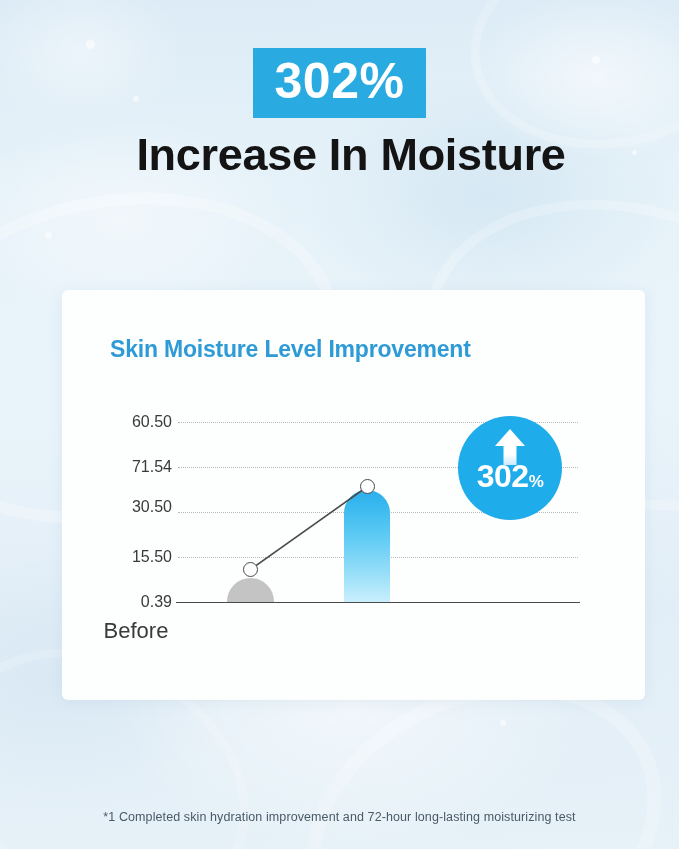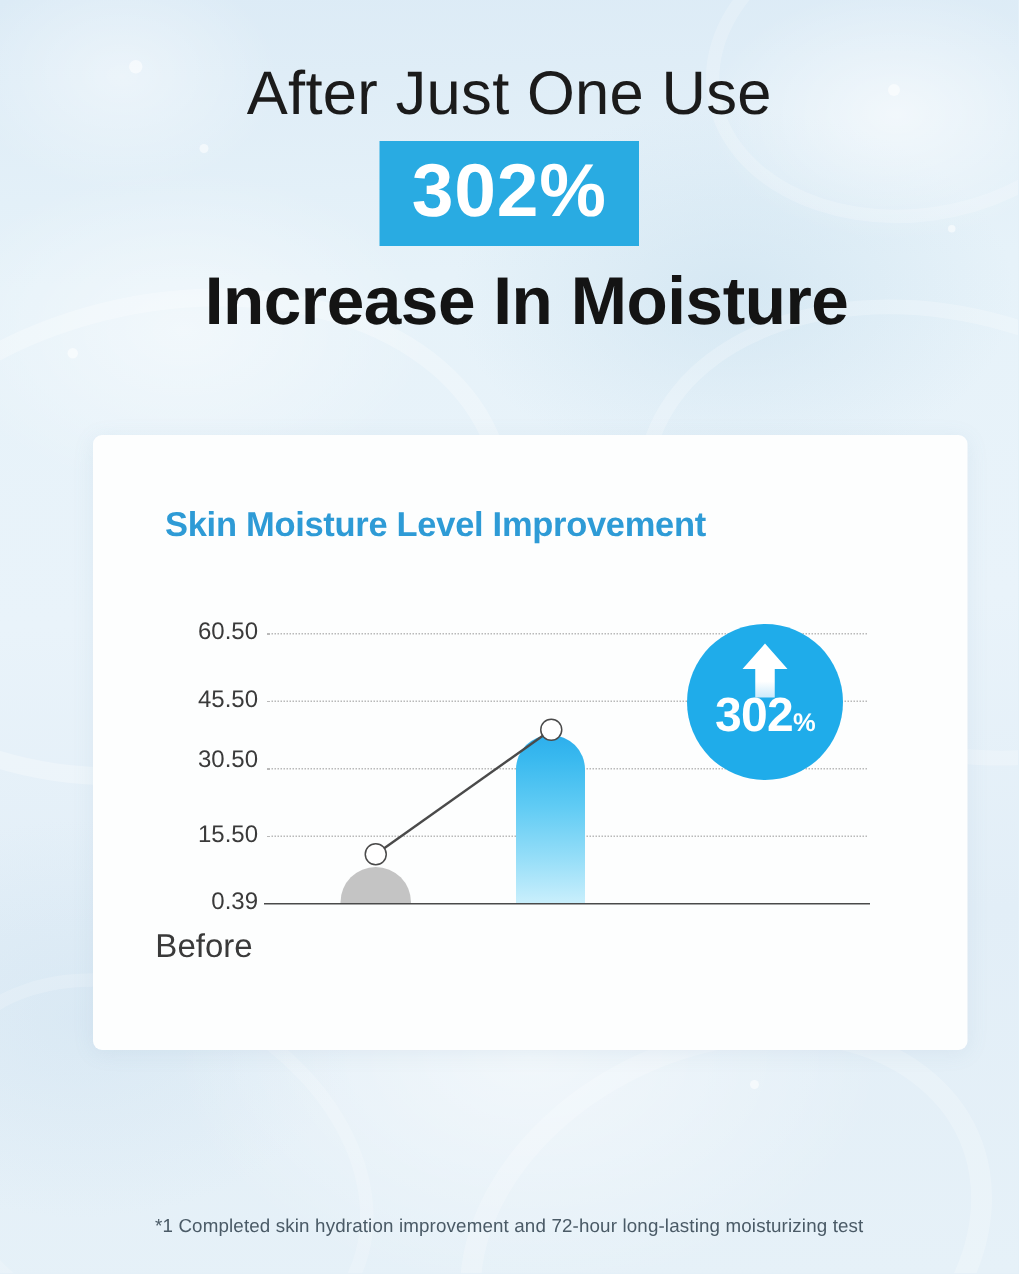--- a/index.html
+++ b/index.html
@@ -280,35 +280,34 @@
   <div class="swirl swirl-d"></div>
   <div class="swirl swirl-e"></div>
   <div class="droplet" style="left:86px;top:40px;width:9px;height:9px;"></div>
   <div class="droplet" style="left:133px;top:96px;width:6px;height:6px;"></div>
   <div class="droplet" style="left:592px;top:56px;width:8px;height:8px;"></div>
   <div class="droplet" style="left:632px;top:150px;width:5px;height:5px;"></div>
   <div class="droplet" style="left:45px;top:232px;width:7px;height:7px;"></div>
   <div class="droplet" style="left:500px;top:720px;width:6px;height:6px;"></div>
 
   <div class="headline">
-    <div class="line1">After Just One Use</div>
     <div class="pct-wrap">
       <span class="pct-box">302%</span>
     </div>
     <div class="line3">Increase In Moisture</div>
   </div>
 
   <div class="card">
     <div class="card-title">Skin Moisture Level Improvement</div>
 
     <div class="chart">
 
       <div class="y-labels">
         <div class="y-label" style="top:0px;">60.50</div>
-        <div class="y-label" style="top:45px;">45.50</div>
+        <div class="y-label" style="top:45px;">71.54</div>
         <div class="y-label" style="top:85px;">30.50</div>
         <div class="y-label" style="top:135px;">15.50</div>
         <div class="y-label" style="top:180px;">0.39</div>
       </div>
 
       <div class="gridlines">
         <div class="gridline" style="top:0px;"></div>
         <div class="gridline" style="top:45px;"></div>
         <div class="gridline" style="top:90px;"></div>
         <div class="gridline" style="top:135px;"></div>

